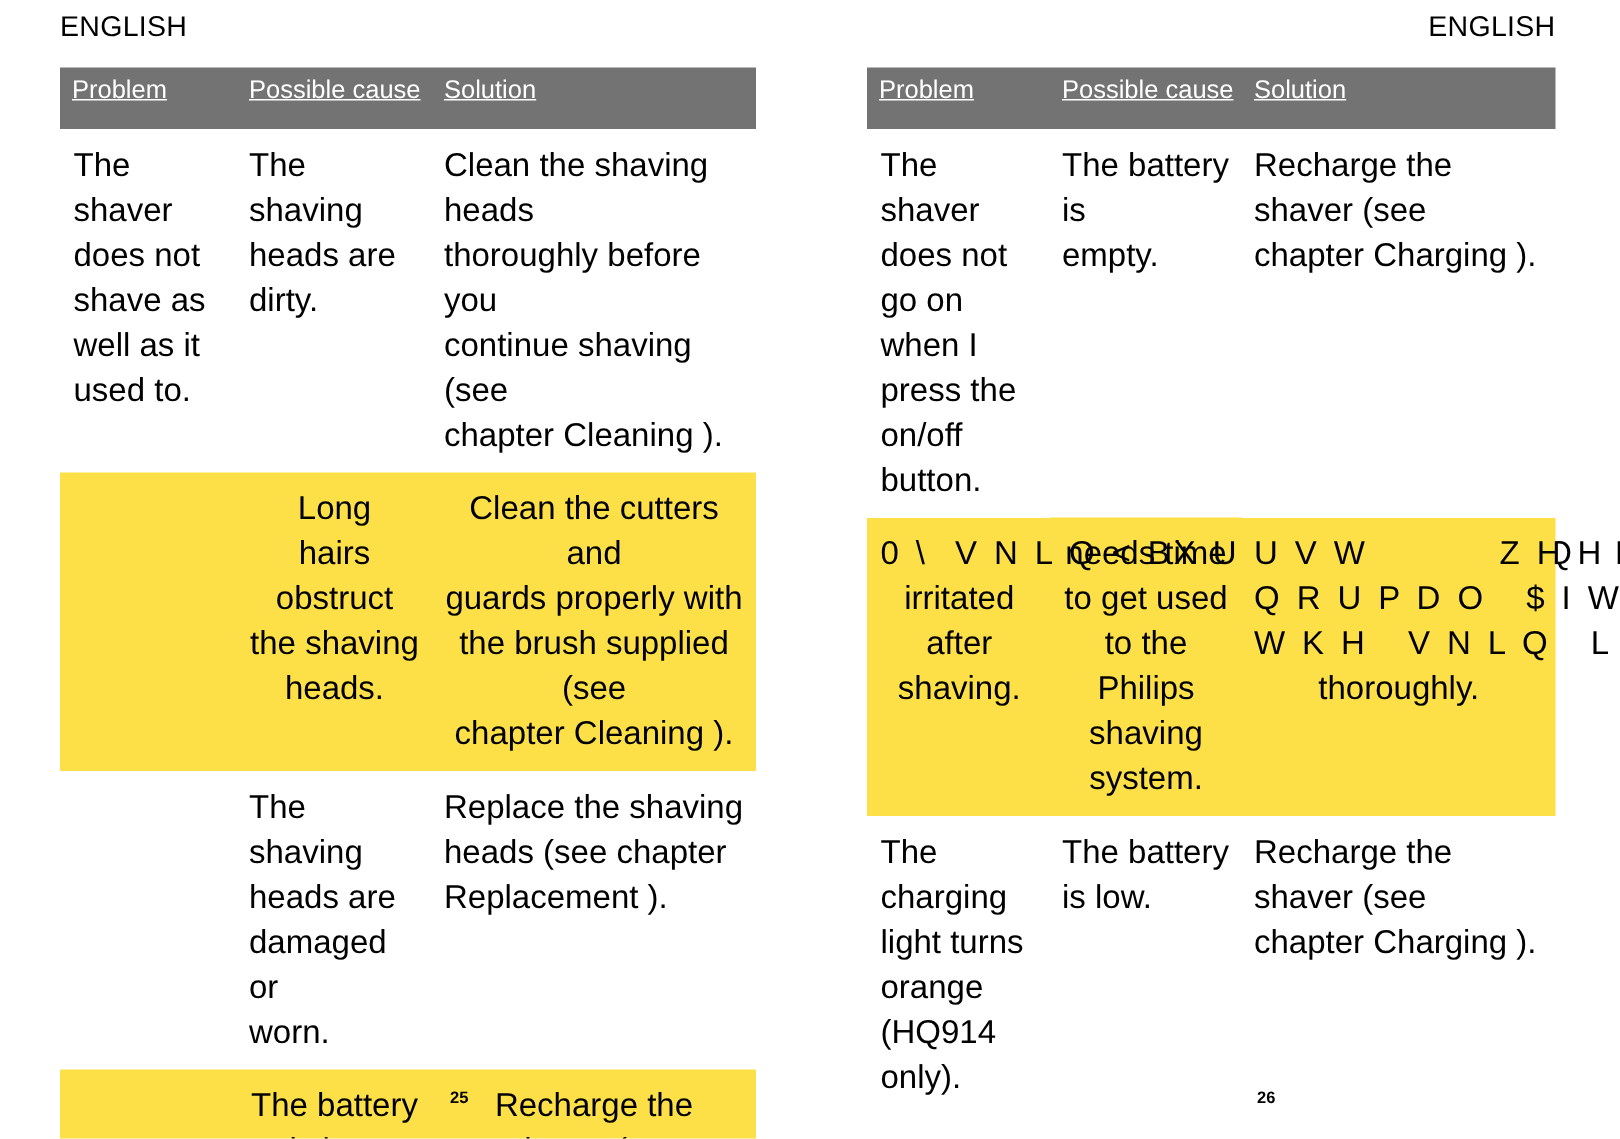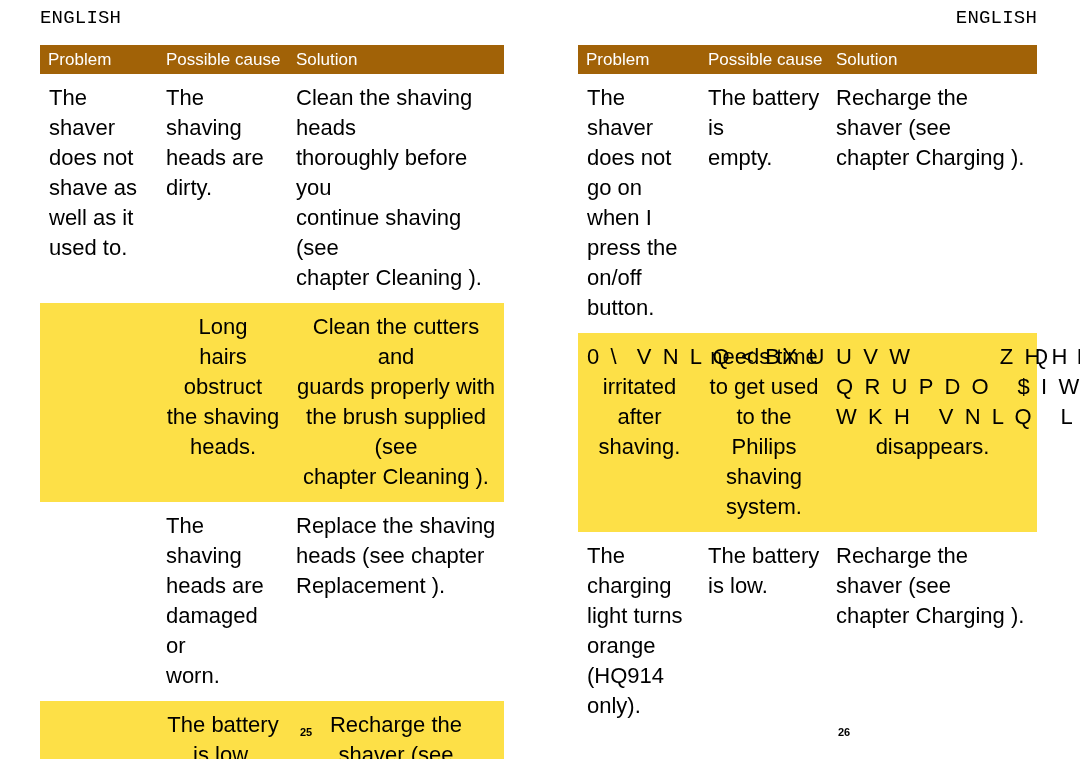--- a/index.html
+++ b/index.html
@@ -25,21 +25,21 @@
     position: relative;
     width: 540px;
     height: 759px;
     overflow: hidden;
   }
 
   
   .running-head {
     position: absolute;
     top: 9px;
-    font-family: Liberation Mono, monospace;
+    font-family: Liberation Sans, sans-serif;
     font-size: 19px;
     letter-spacing: 0.2px;
     line-height: 1;
     white-space: nowrap;
   }
   .page-left .running-head  { left: 40px; }
   .page-right .running-head { right: 43px; }
 
   
   .tbl {
@@ -54,30 +54,31 @@
   .page-right .tbl { left: 38px;  width: 459px; }
 
   .tbl col.c-problem { width: 118px; }
   .tbl col.c-cause   { width: 130px; }
   .tbl col.c-sol     { width: 216px; }
   .page-right .tbl col.c-problem { width: 122px; }
   .page-right .tbl col.c-cause   { width: 128px; }
   .page-right .tbl col.c-sol     { width: 209px; }
 
   .tbl thead th {
-    background: #a16207;
+    background: #737373;
     color: #ffffff;
     text-align: left;
     font-weight: normal;
     font-size: 17px;
     line-height: 29px;
     height: 29px;
-    padding: 0 0 0 8px;
+    padding: 0 0 12px 8px;
     vertical-align: middle;
     white-space: nowrap;
+    text-decoration: underline;
   }
 
   .tbl tbody td {
     vertical-align: top;
     padding: 9px 8px 10px 8px;
     font-size: 22px;
     line-height: 30px;
     background: #ffffff;
   }
   .tbl tbody tr.shaded td {
@@ -265,21 +266,21 @@
             <span class="cell-text">needs time
 to get used
 to the Philips
 shaving
 system.</span>
           </td>
           <td class="cell-solution overflowing">
             <span class="garbled garbled-line">U V W          Z H H N V   F</span>
             <span class="garbled garbled-line">Q R U P D O   $ I W H U   V</span>
             <span class="garbled garbled-line">W K H   V N L Q   L U U L W</span>
-            <span class="cell-text">disappears.</span>
+            <span class="cell-text">thoroughly.</span>
           </td>
         </tr>
 
         <tr>
           <td class="cell-problem">
             <span class="cell-text">The
 charging
 light turns
 orange
 (HQ914

